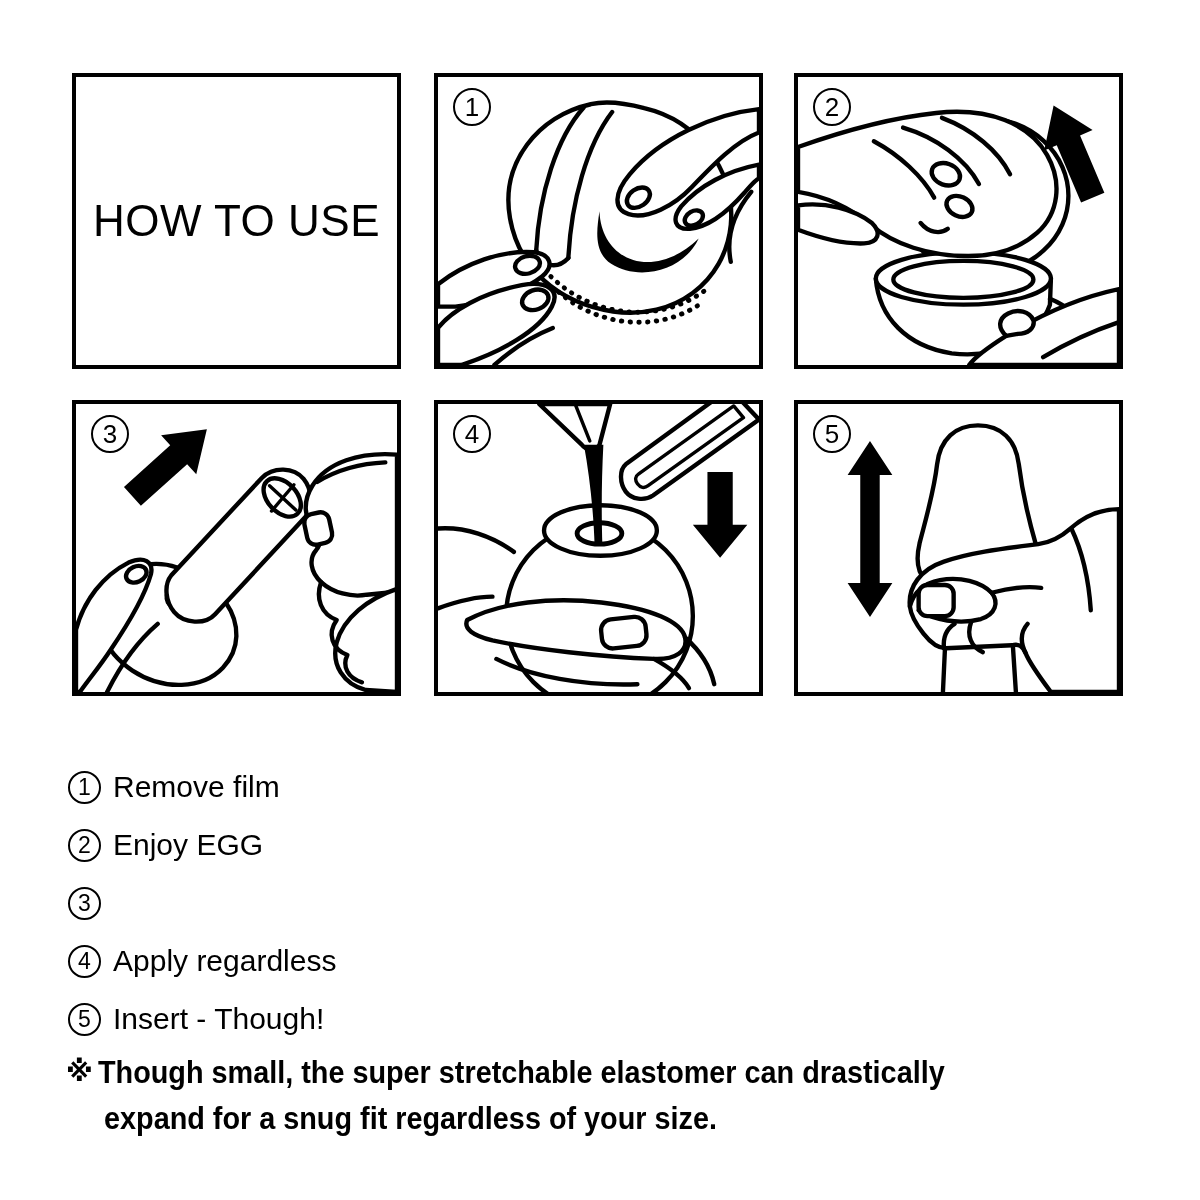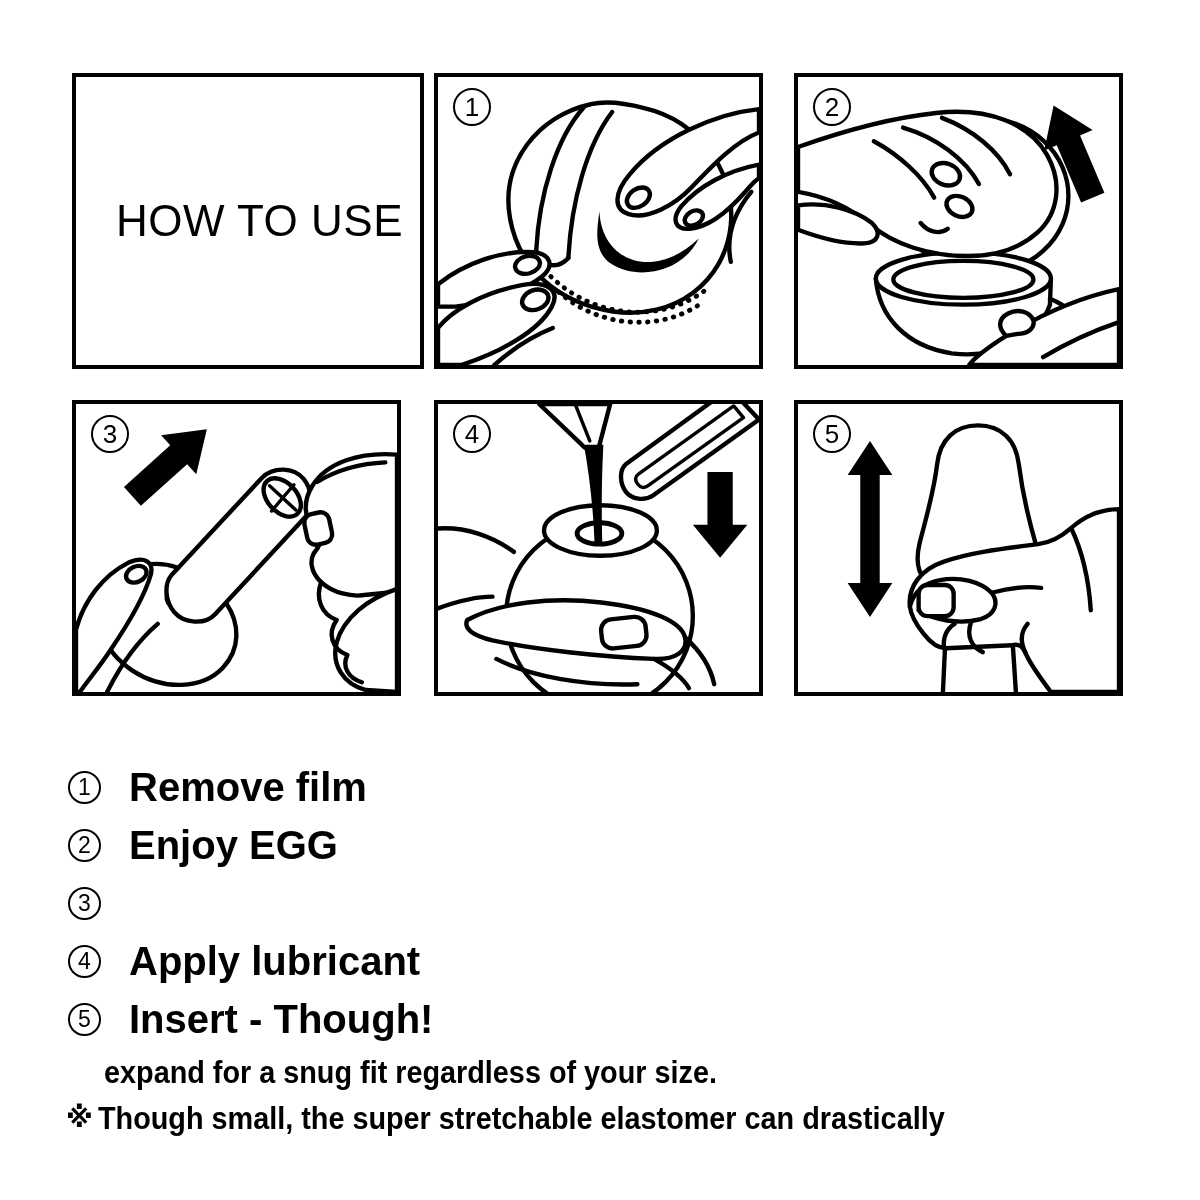--- a/index.html
+++ b/index.html
@@ -19,26 +19,26 @@
   .panel svg .w{fill:var(--paper,#fff);}
   .panel svg .b{fill:currentColor;stroke:none;}
   .panel svg .dots{stroke-dasharray:0.5 8.5;stroke-width:5;}
   .panel svg .thin{stroke-width:3.5;}
   .cnum{
     display:flex;align-items:center;justify-content:center;
     border:2.5px solid var(--ink,#000);border-radius:50%;
     background:var(--paper,#fff);font-weight:400;line-height:1;box-sizing:border-box;
   }
   .panel-num{position:absolute;top:11px;left:15px;width:38px;height:38px;font-size:26px;z-index:3;}
-  .title-panel{display:flex;align-items:center;justify-content:center;padding-left:23px;}
+  .title-panel{display:flex;align-items:center;justify-content:center;}
   .title{font-size:44px;font-weight:400;letter-spacing:0.5px;white-space:nowrap;}
   .steps{position:absolute;left:68px;top:758px;}
   .step{display:flex;align-items:center;height:58px;}
   .step .cnum{width:33px;height:33px;font-size:23px;flex:0 0 auto;}
-  .step-label{margin-left:28px;font-size:40px;font-weight:700;white-space:nowrap;}
+  .step-label{margin-left:12px;font-size:30px;font-weight:400;white-space:nowrap;}
   .footnote{position:absolute;left:66px;top:1054px;font-weight:700;}
   .fline{height:46px;white-space:nowrap;}
   .fmark{
     display:inline-block;font-family:"DejaVu Sans",sans-serif;font-size:29px;
     transform:scaleX(0.95);transform-origin:left top;margin-right:4px;vertical-align:top;
   }
   .ftext{
     display:inline-block;font-size:32px;transform:scaleX(0.9);
     transform-origin:left top;vertical-align:top;
   }
@@ -193,30 +193,30 @@
     </div>
     <div class="step">
       <span class="cnum">2</span>
       <span class="step-label">Enjoy EGG</span>
     </div>
     <div class="step">
       <span class="cnum">3</span>
     </div>
     <div class="step">
       <span class="cnum">4</span>
-      <span class="step-label">Apply lubricant</span>
+      <span class="step-label">Apply regardless</span>
     </div>
     <div class="step">
       <span class="cnum">5</span>
       <span class="step-label">Insert - Though!</span>
     </div>
   </div>
 
   <div class="footnote">
+    <div class="fline">
+      <span class="fmark">※</span><span class="ftext">Though small, the super stretchable elastomer can drastically</span>
+    </div>
     <div class="fline fline2">
       <span class="ftext">expand for a snug fit regardless of your size.</span>
     </div>
-    <div class="fline">
-      <span class="fmark">※</span><span class="ftext">Though small, the super stretchable elastomer can drastically</span>
-    </div>
   </div>
 
 </div>
 
 </body></html>

